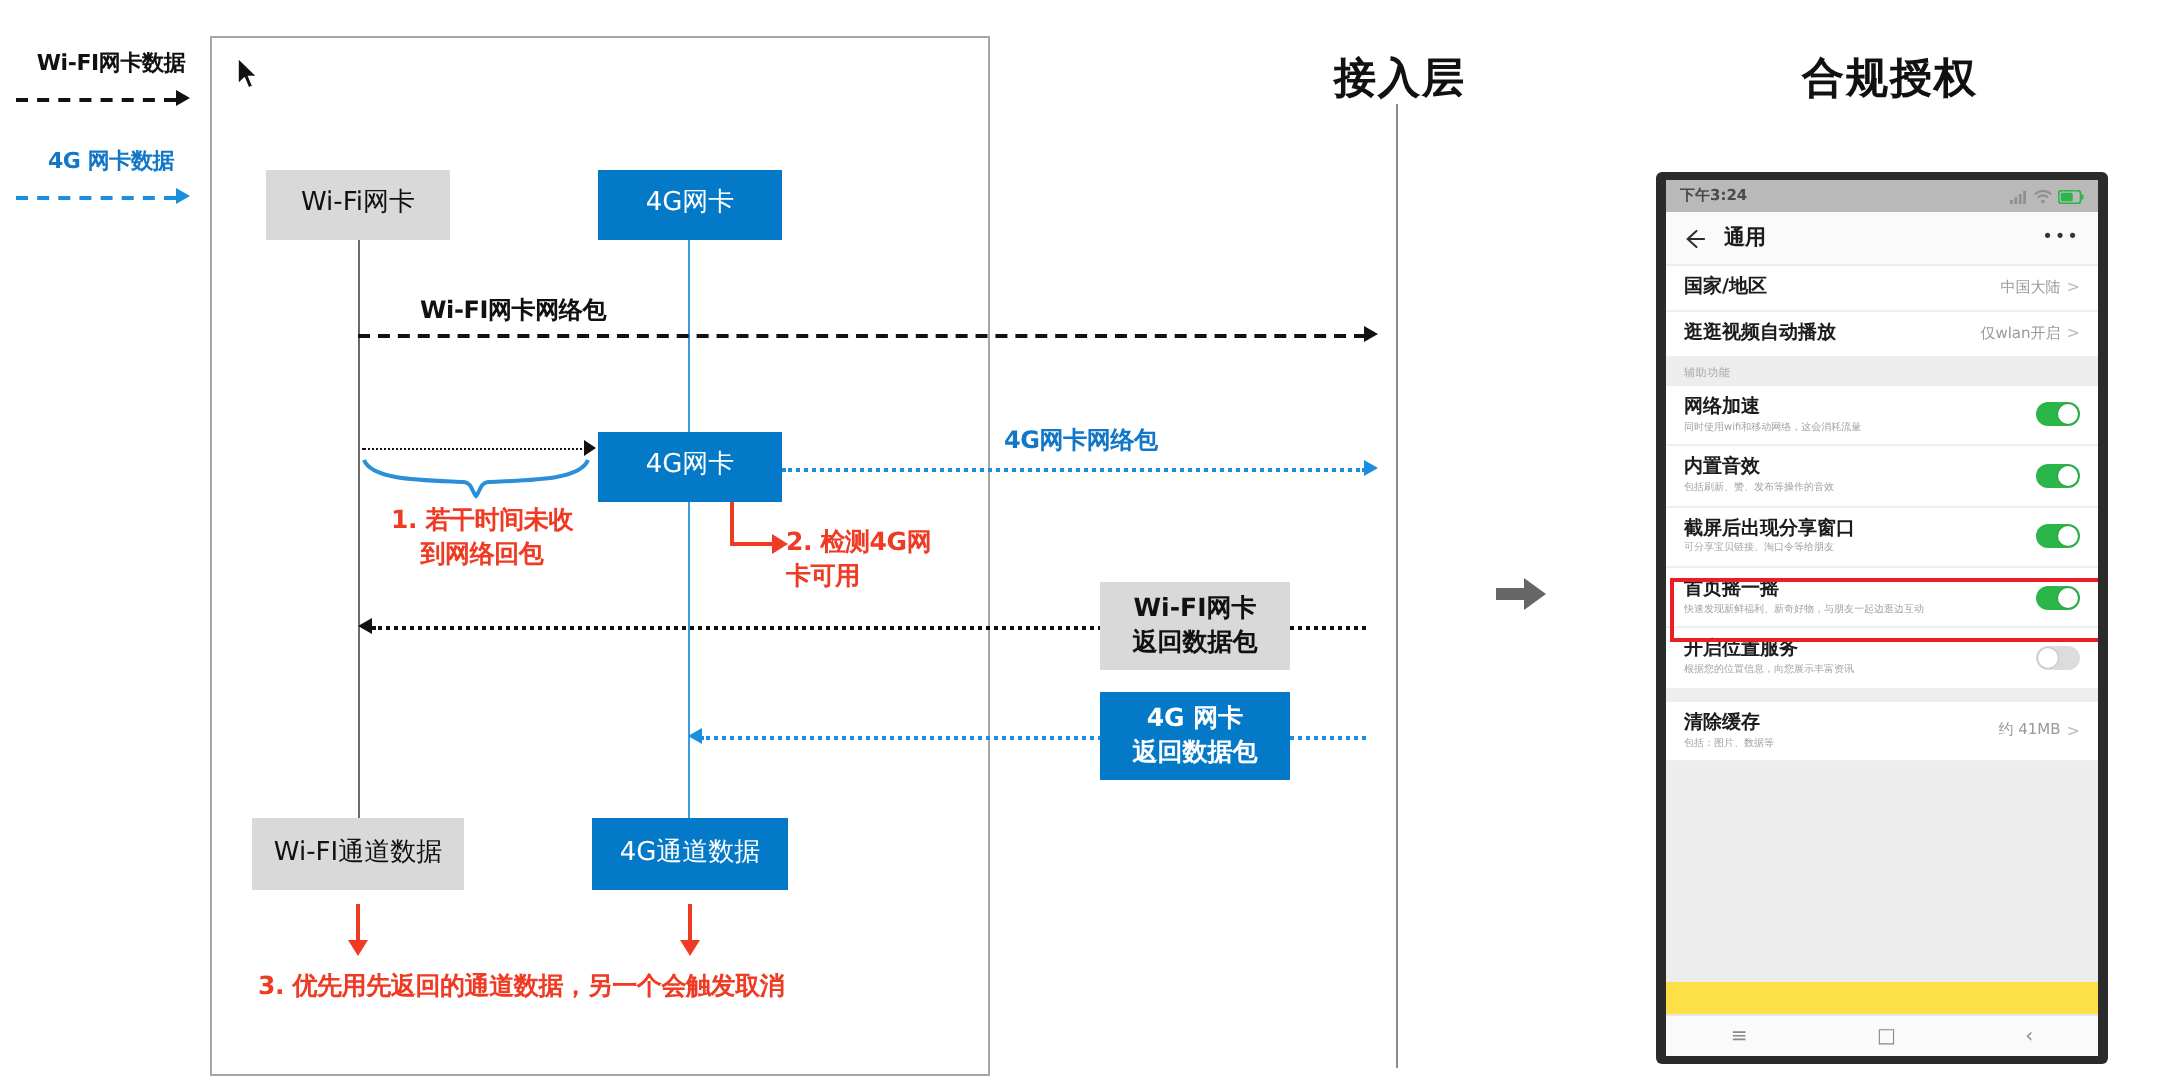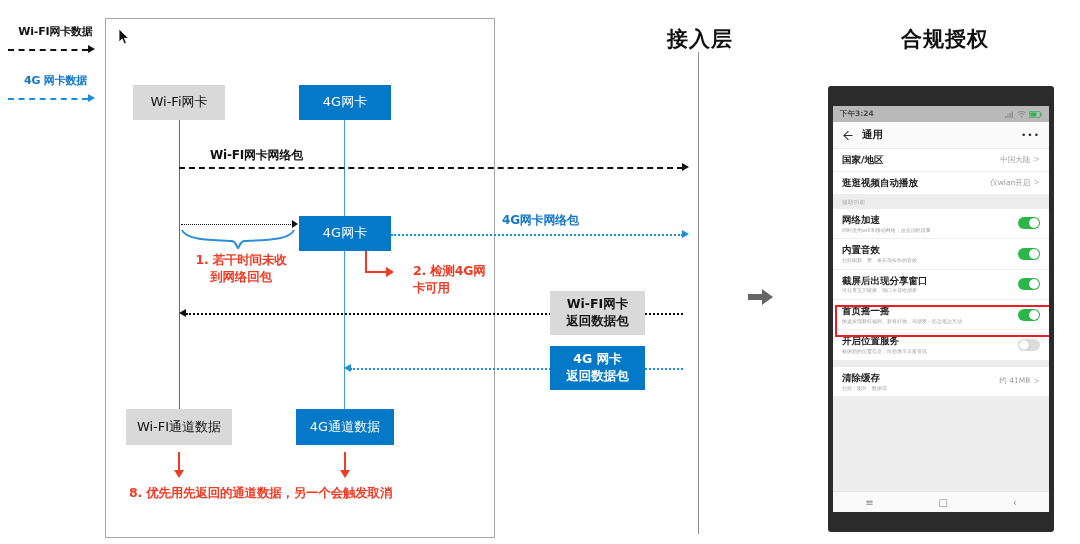--- a/index.html
+++ b/index.html
@@ -110,21 +110,21 @@
 
   
   #access-line{left:698px;top:52px;width:0;height:482px;border-left:1px solid #8c8c8c;}
 
   
   #flow-arrow{left:748px;top:288px;}
 
   
   #phone{
     left:828px;top:86px;width:226px;height:446px;
-    background:#2b2b2b;border-radius:3px;box-sizing:border-box;padding:20px 5px;
+    background:#2b2b2b;border-radius:3px;box-sizing:border-box;padding:4px 5px;
   }
   #phone-screen{
     width:100%;height:100%;background:#f2f2f2;overflow:hidden;position:relative;
     display:flex;flex-direction:column;
   }
   #statusbar{
     height:16px;background:#b9b9b9;display:flex;align-items:center;
     padding:0 7px;justify-content:space-between;flex:none;
   }
   #statusbar .time{font-size:7.5px;color:#4a4a4a;font-weight:bold;}
@@ -229,21 +229,21 @@
   <div>到网络回包</div>
 </div>
 
 <div class="abs msg-label blue" style="left:502px;top:212px;">4G网卡网络包</div>
 <div class="abs hline blue" style="left:391px;top:234px;width:292px;"></div>
 <div class="abs arrow-r blue" style="left:682px;top:230px;"></div>
 
 <div class="red-line" style="left:365px;top:251px;width:2px;height:22px;"></div>
 <div class="red-line" style="left:365px;top:271px;width:22px;height:2px;"></div>
 <div class="abs red-arrow-right" style="left:386px;top:267px;"></div>
-<div class="abs red-note" style="left:413px;top:263px;">
+<div class="abs red-note" style="left:393px;top:263px;">
   <div>2. 检测4G网</div>
   <div>卡可用</div>
 </div>
 
 <div class="abs hline blk-dot" style="left:186px;top:313px;width:497px;"></div>
 <div class="abs arrow-l" style="left:179px;top:309px;"></div>
 <div class="abs chip gray" style="left:550px;top:291px;width:95px;height:44px;">
   <div>Wi-FI网卡</div>
   <div>返回数据包</div>
 </div>
@@ -260,21 +260,21 @@
 </div>
 <div class="abs nbox blue" style="left:296px;top:409px;width:98px;height:36px;">
   <span>4G通道数据</span>
 </div>
 
 <div class="red-line" style="left:178px;top:452px;width:2px;height:20px;"></div>
 <div class="abs red-arrow-down" style="left:174px;top:470px;"></div>
 <div class="red-line" style="left:344px;top:452px;width:2px;height:20px;"></div>
 <div class="abs red-arrow-down" style="left:340px;top:470px;"></div>
 
-<div class="abs red-note" style="left:129px;top:485px;">8. 优先用先返回的通道数据，另一个会触发取消</div>
+<div class="abs red-note" style="left:129px;top:485px;">3. 优先用先返回的通道数据，另一个会触发取消</div>
 
 <div class="abs" id="access-line"></div>
 
 <svg class="abs" id="flow-arrow" width="26" height="18" viewBox="0 0 26 18">
   <path d="M0 6 L14 6 L14 1 L25 9 L14 17 L14 12 L0 12 Z" fill="#666666"></path>
 </svg>
 
 <div class="abs" id="phone">
   <div id="phone-screen">
 

